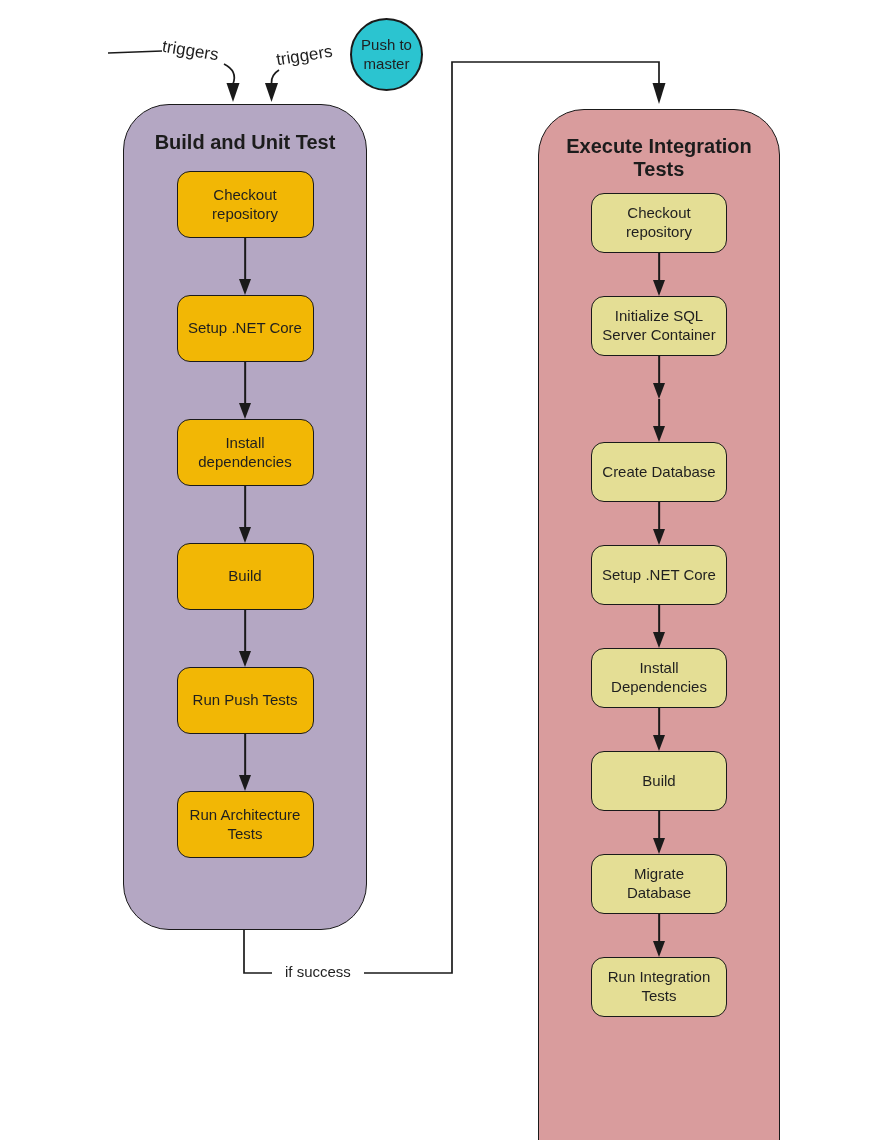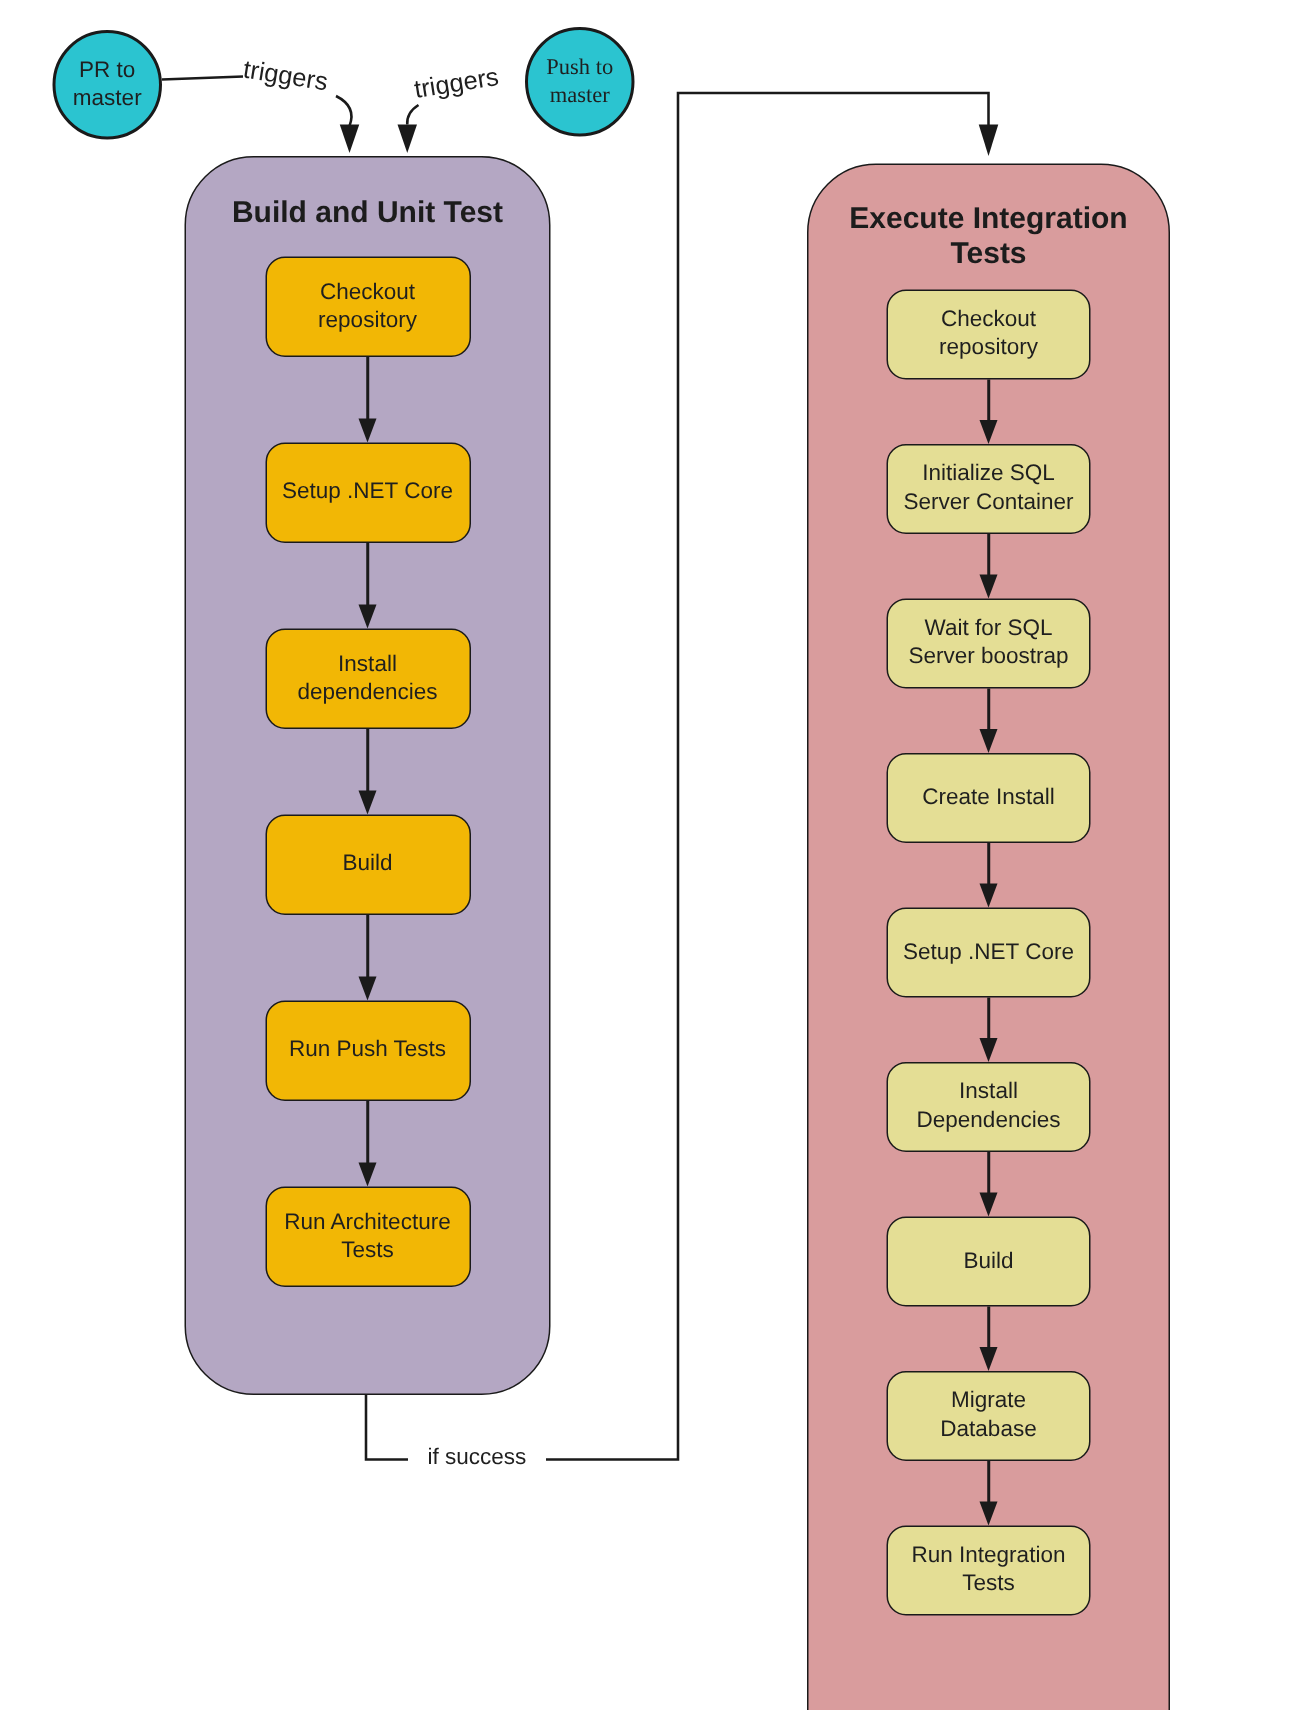--- a/index.html
+++ b/index.html
@@ -29,21 +29,21 @@
     border-radius: 50%;
     background: var(--node_fill, #2bc4d0);
     border: 2px solid var(--line, #1a1a1a);
     display: flex; align-items: center; justify-content: center;
     text-align: center;
     font-size: 15px; line-height: 1.22;
     z-index: 2;
   }
   .circle span { display: inline-block; width: 58px; }
   .circle.pr   { left: 35px;  top: 20px; }
-  .circle.push { left: 350px; top: 18px; font-family: Liberation Serif, serif; }
+  .circle.push { left: 350px; top: 18px; }
 
   
   .trigger-label {
     position: absolute;
     font-size: 17px;
     z-index: 2;
     white-space: nowrap;
   }
   .tl-left  { left: 162px; top: 41px; transform: rotate(9deg); }
   .tl-right { left: 276px; top: 46px; transform: rotate(-9deg); }
@@ -139,23 +139,20 @@
     <path d="M 224 64 Q 238 71 233 84" fill="none" stroke="#1a1a1a" stroke-width="1.7"></path>
     <polygon points="226.5,83 239.5,83 233,102" fill="#1a1a1a"></polygon>
 
     <path d="M 279 70 Q 271 75 271.5 83" fill="none" stroke="#1a1a1a" stroke-width="1.7"></path>
     <polygon points="265,83 278,83 271.5,102" fill="#1a1a1a"></polygon>
 
     <path d="M 244 930 L 244 973 L 452 973 L 452 62 L 659 62 L 659 84" fill="none" stroke="#1a1a1a" stroke-width="1.7"></path>
     <polygon points="652.5,83 665.5,83 659,104" fill="#1a1a1a"></polygon>
   </svg>
 
-  <div class="circle pr">
-    <span>PR to master</span>
-  </div>
 
   <div class="circle push">
     <span>Push to master</span>
   </div>
 
   <div class="trigger-label tl-left">triggers</div>
 
   <div class="trigger-label tl-right">triggers</div>
 
   <div class="pipeline p-left">
@@ -175,23 +172,22 @@
       </div>
   </div>
 
   <div class="pipeline p-right">
     <div class="title">Execute Integration Tests</div>
     <div class="steps">
         <div class="step">Checkout repository</div>
         <div class="flow-arrow"></div>
         <div class="step">Initialize SQL Server Container</div>
         <div class="flow-arrow"></div>
-        <div class="step">Wait for SQL Server boostrap</div>
-        <div class="flow-arrow"></div>
-        <div class="step">Create Install</div>
+        <div class="flow-arrow"></div>
+        <div class="step">Create Database</div>
         <div class="flow-arrow"></div>
         <div class="step">Setup .NET Core</div>
         <div class="flow-arrow"></div>
         <div class="step">Install Dependencies</div>
         <div class="flow-arrow"></div>
         <div class="step">Build</div>
         <div class="flow-arrow"></div>
         <div class="step">Migrate Database</div>
         <div class="flow-arrow"></div>
         <div class="step">Run Integration Tests</div>

